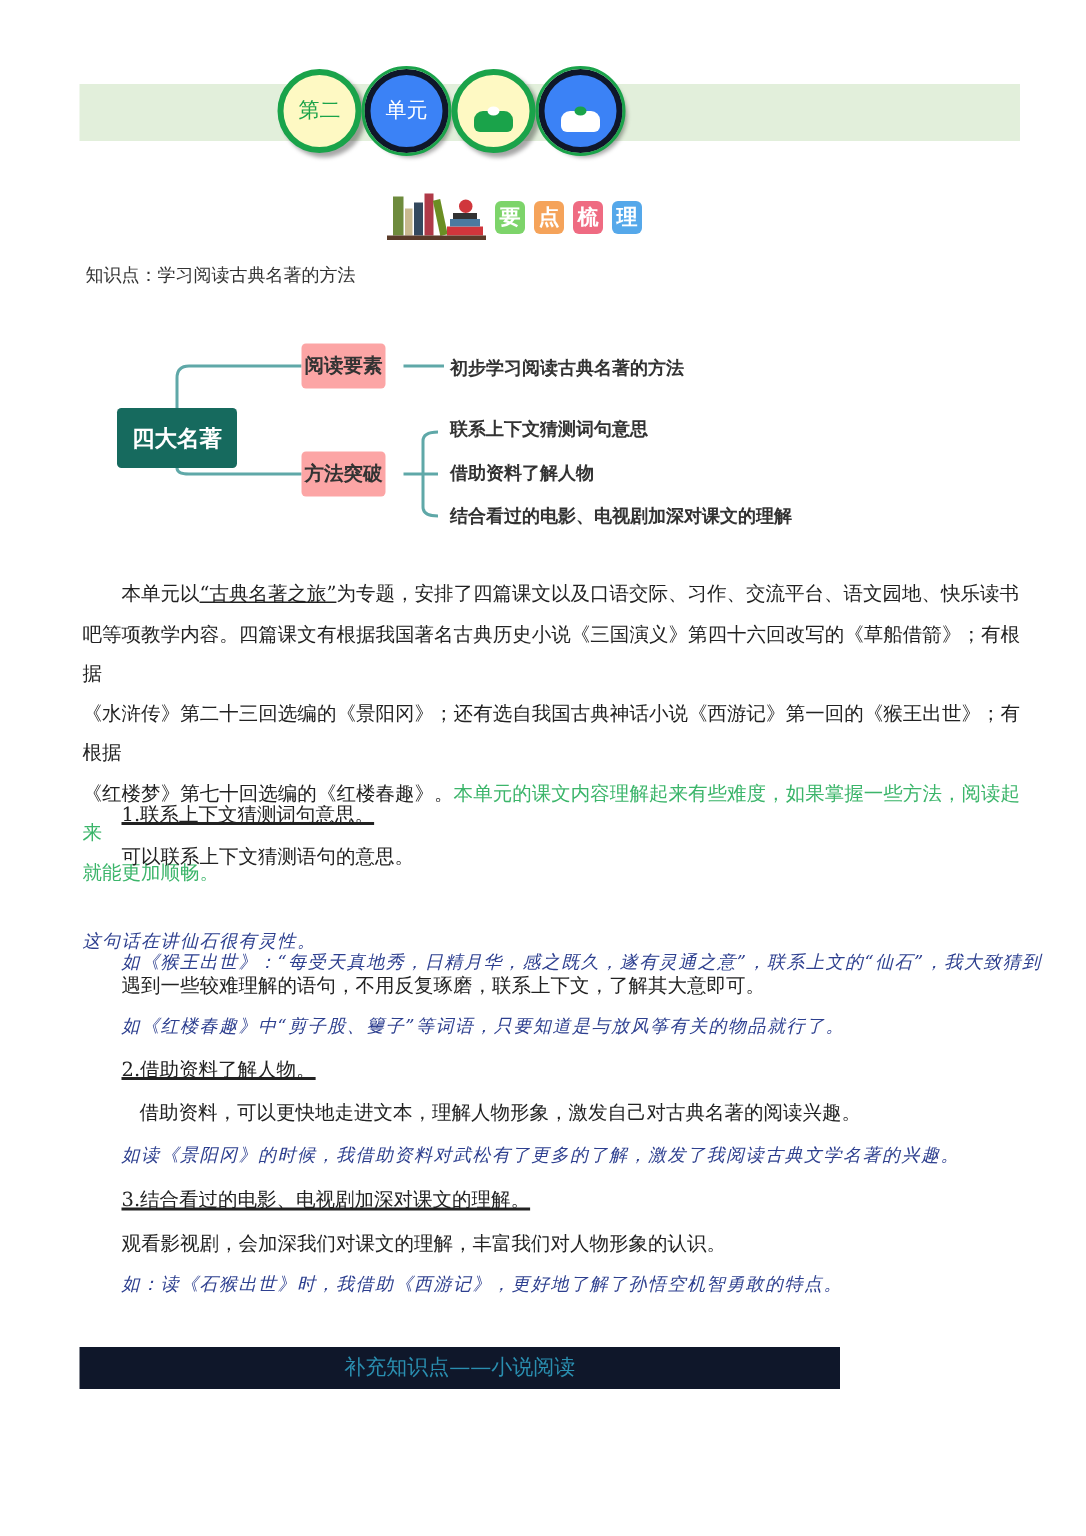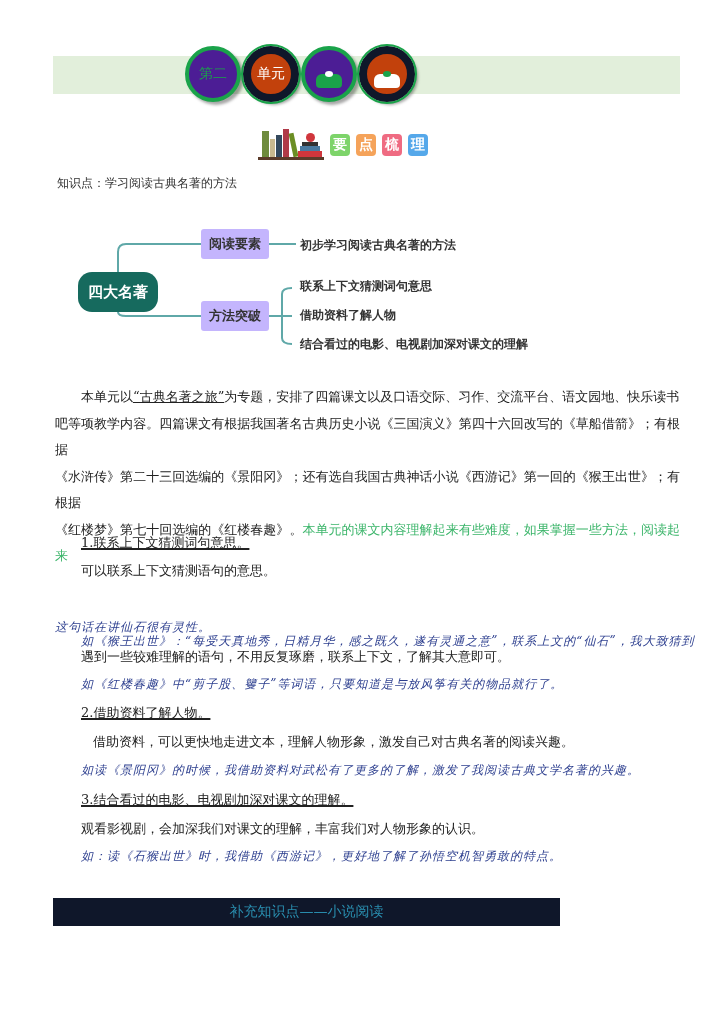--- a/index.html
+++ b/index.html
@@ -3,43 +3,43 @@
 <meta charset="utf-8">
 <style>
   html, body { margin: 0; padding: 0; background: #ffffff; }
   body { width: 724px; height: 1024px; position: relative; overflow: hidden;
          font-family: "DejaVu Serif", "Liberation Serif", serif; color: #222; }
   .banner-bar { position: absolute; left: 53px; top: 56px; width: 627px; height: 38px; background: #e2efdb; }
   .circles { position: absolute; left: 185px; top: 46px; height: 60px; display: flex; gap: 2px; }
   .circle { width: 56px; height: 56px; border-radius: 50%; box-sizing: border-box; display: flex;
             align-items: center; justify-content: center; font-size: 14px; font-family: "DejaVu Sans", sans-serif;
             box-shadow: 3px 3px 3px rgba(0,0,0,0.35); }
-  .circle.outline { background: #4c1d95; border: 4px solid #1aa34a; color: #1aa34a; }
-  .circle.filled { background: #c2410c; border: 8px solid #0f172a; outline: 2px solid #1aa34a; color: #fff; }
+  .circle.outline { background: #fef9c3; border: 4px solid #1aa34a; color: #1aa34a; }
+  .circle.filled { background: #3b82f6; border: 4px solid #0f172a; outline: 2px solid #1aa34a; color: #fff; }
   .blob { width: 26px; height: 14px; margin-top: 14px; border-radius: 6px 6px 4px 4px; position: relative; }
   .blob::before { content: ""; position: absolute; left: 9px; top: -3px; width: 8px; height: 6px; border-radius: 50%; }
   .circle.outline .blob { background: #1aa34a; }
   .circle.outline .blob::before { background: #fff; }
   .circle.filled .blob { background: #fff; }
   .circle.filled .blob::before { background: #1aa34a; }
 
   .kp-header { position: absolute; left: 258px; top: 128px; height: 32px; display: flex; align-items: flex-end; gap: 6px; }
   .books { width: 66px; height: 32px; position: relative; }
   .books .shelf { position: absolute; left: 0; bottom: 0; width: 66px; height: 3px; background: #5a3b2a; }
   .books .b { position: absolute; bottom: 3px; }
   .kp-tile { width: 20px; height: 22px; border-radius: 4px; color: #fff; font-size: 14px; font-weight: bold;
              display: flex; align-items: center; justify-content: center; font-family: "DejaVu Sans", sans-serif; margin-bottom: 4px; }
 
   .kp-line { position: absolute; left: 57px; top: 175px; font-size: 12px; color: #333; }
 
   .mindmap { position: absolute; left: 70px; top: 208px; width: 480px; height: 156px; }
   .mm-root { position: absolute; left: 8px; top: 64px; width: 80px; height: 40px; background: #166a5e; color: #fff;
-             border-radius: 14px; display: flex; align-items: center; justify-content: center; font-weight: bold;
+             border-radius: 3px; display: flex; align-items: center; justify-content: center; font-weight: bold;
              font-size: 15px; font-family: "DejaVu Sans", sans-serif; }
-  .mm-node { position: absolute; width: 68px; height: 30px; background: #c4b5fd; color: #333; border-radius: 3px;
+  .mm-node { position: absolute; width: 56px; height: 30px; background: #fca5a5; color: #333; border-radius: 3px;
              display: flex; align-items: center; justify-content: center; font-weight: bold; font-size: 13px;
              font-family: "DejaVu Sans", sans-serif; }
   .mm-leaf { position: absolute; font-size: 12px; font-weight: bold; color: #333; font-family: "DejaVu Sans", sans-serif; white-space: nowrap; }
   .mm-svg { position: absolute; left: 0; top: 0; }
 
   .para { position: absolute; left: 55px; width: 625px; font-size: 13px; line-height: 26.5px; color: #222; text-align: justify; }
   .para .indent { display: inline-block; width: 26px; }
   .u { text-decoration: underline; }
   .green { color: #3bb56a; }
   .line { position: absolute; left: 81px; font-size: 13px; color: #222; white-space: nowrap; }
@@ -108,20 +108,21 @@
   <div class="mm-leaf" style="left:230px;top:70px;">联系上下文猜测词句意思</div>
   <div class="mm-leaf" style="left:230px;top:99px;">借助资料了解人物</div>
   <div class="mm-leaf" style="left:230px;top:128px;">结合看过的电影、电视剧加深对课文的理解</div>
 </div>
 
 <div class="para" style="top:384px;">
   <div><span class="indent"></span><span>本单元以</span><span class="u">“古典名著之旅”</span><span>为专题，安排了四篇课文以及口语交际、习作、交流平台、语文园地、快乐读书</span></div>
   <div>吧等项教学内容。四篇课文有根据我国著名古典历史小说《三国演义》第四十六回改写的《草船借箭》；有根据</div>
   <div>《水浒传》第二十三回选编的《景阳冈》；还有选自我国古典神话小说《西游记》第一回的《猴王出世》；有根据</div>
   <div><span>《红楼梦》第七十回选编的《红楼春趣》。</span><span class="green">本单元的课文内容理解起来有些难度，如果掌握一些方法，阅读起来</span></div>
+  <div class="green">就能更加顺畅。</div>
 </div>
 
 <div class="line heading" style="top:534px;">1.联系上下文猜测词句意思。</div>
 <div class="line" style="top:562px;">可以联系上下文猜测语句的意思。</div>
 <div class="line example" style="top:591px;margin-top:42px;">如《猴王出世》：“每受天真地秀，日精月华，感之既久，遂有灵通之意”，联系上文的“仙石”，我大致猜到</div>
 <div class="line full example" style="top:619px;">这句话在讲仙石很有灵性。</div>
 <div class="line" style="top:648px;">遇到一些较难理解的语句，不用反复琢磨，联系上下文，了解其大意即可。</div>
 <div class="line example" style="top:676px;">如《红楼春趣》中“剪子股、籰子”等词语，只要知道是与放风筝有关的物品就行了。</div>
 
 <div class="line heading" style="top:704px;">2.借助资料了解人物。</div>

